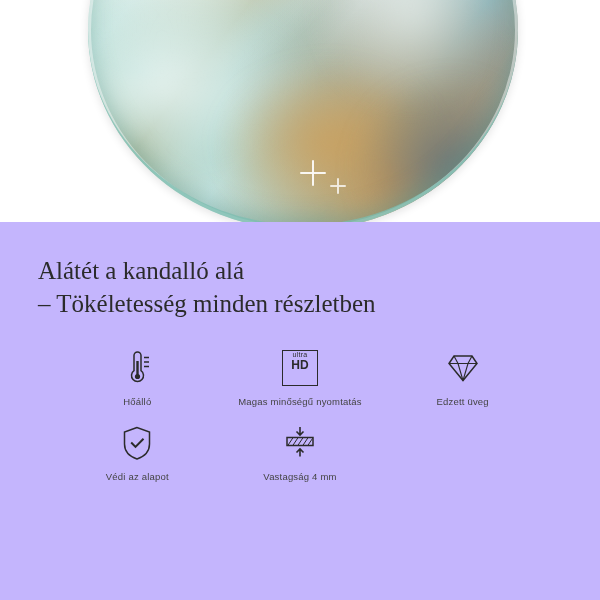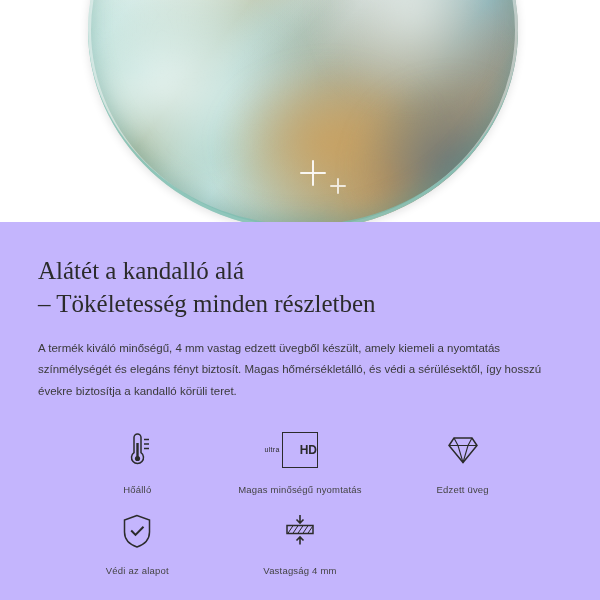--- a/index.html
+++ b/index.html
@@ -160,36 +160,35 @@
     justify-content: flex-start;
   }
   .feature .ficon {
     height: 44px;
     display: flex;
     align-items: center;
     justify-content: center;
     color: #2b2b2b;
   }
   .feature .flabel {
-    margin-top: 12px;
+    margin-top: 6px;
     font-size: 9.5px;
     color: #444444;
     text-align: center;
     letter-spacing: 0.2px;
   }
   .ultrahd-box {
     width: 34px;
     height: 34px;
     border: 1.4px solid #2b2b2b;
     display: flex;
-    flex-direction: row;
+    flex-direction: column;
     align-items: center;
-    justify-content: flex-end;
+    justify-content: flex-start;
     line-height: 1;
-    gap: 20px;
   }
   .ultrahd-box .u1 {
     font-size: 7px;
     letter-spacing: 0.3px;
     color: #2b2b2b;
   }
   .ultrahd-box .u2 {
     font-size: 12px;
     font-weight: bold;
     color: #2b2b2b;
@@ -213,21 +212,20 @@
     <div class="sparkle sparkle-1"></div>
     <div class="sparkle sparkle-2"></div>
   </div>
 
   <div class="content">
     <h1 class="title">
       <span>Alátét a kandalló alá</span>
       <span class="line2">– Tökéletesség minden részletben</span>
     </h1>
 
-    <p class="desc">A termék kiváló minőségű, 4 mm vastag edzett üvegből készült, amely kiemeli a nyomtatás színmélységét és elegáns fényt biztosít. Magas hőmérsékletálló, és védi a sérülésektől, így hosszú évekre biztosítja a kandalló körüli teret.</p>
 
     <div class="features">
 
       <div class="feature">
         <div class="ficon">
           <svg width="34" height="38" viewBox="0 0 34 38" fill="none" stroke="#2b2b2b" stroke-width="1.5">
             <path d="M14 6.5a3.5 3.5 0 0 1 7 0v15.2a6 6 0 1 1-7 0V6.5z"></path>
             <circle cx="17.5" cy="27.5" r="2.6" fill="#2b2b2b" stroke="none"></circle>
             <rect x="16.3" y="12" width="2.4" height="14" fill="#2b2b2b" stroke="none"></rect>
             <path d="M24 8.5h5M24 13h5M24 17.5h5" stroke-width="1.3"></path>

